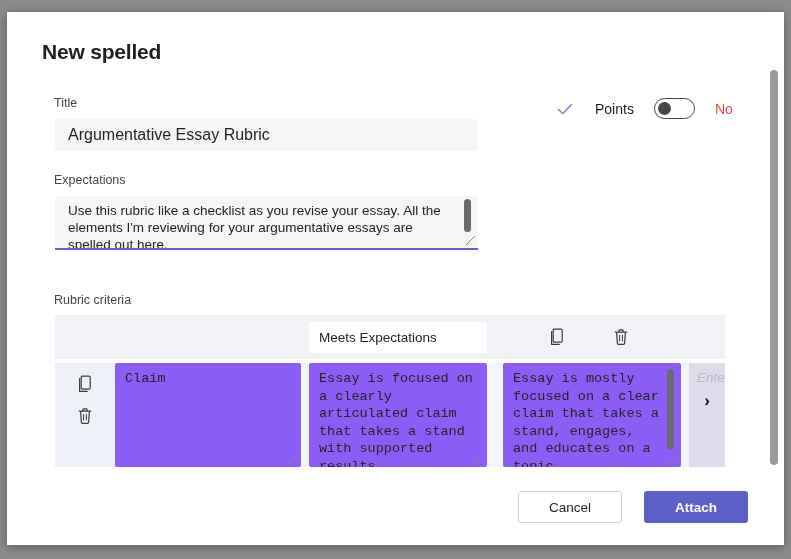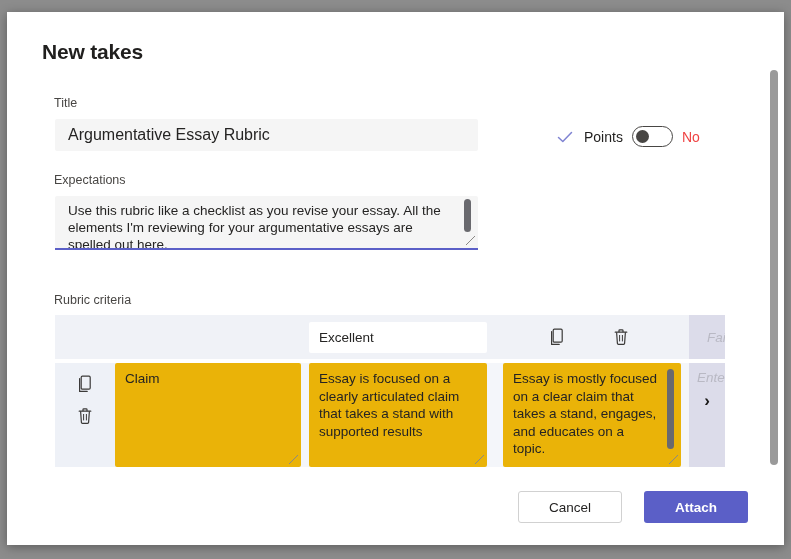--- a/index.html
+++ b/index.html
@@ -182,24 +182,24 @@
   .cell-wrap {
     position: relative;
     flex: none;
     padding: 0;
   }
   .cell-crit { width: 186px; }
   .cell-level { width: 194px; position: relative; }
   .cell-level.hovered { background: #dcdcea; }
 
   .cell-textarea {
-    background: #eab308;
+    background: #8b5cf6;
     border: none;
     border-radius: 2px;
-    font-family: Liberation Sans, sans-serif;
+    font-family: Liberation Mono, monospace;
     font-size: 13.5px;
     line-height: 17.5px;
     color: #252423;
     resize: none;
     overflow: hidden;
     padding: 7px 10px;
   }
   #crit-name-input {
     position: absolute;
     left: 0; top: 0;
@@ -274,22 +274,21 @@
     border: none;
     color: #ffffff;
   }
 
   
   #points-group {
     position: absolute;
     left: 548px; top: 86px;
     display: flex;
     align-items: center;
-    gap: 9px;
-    margin-top: 28px;
+    gap: 20px;
   }
   #points-check { width: 20px; height: 20px; display: block; }
   #points-label { font-size: 14px; color: #201f1e; }
   #points-toggle {
     width: 41px; height: 21px;
     border-radius: 11px;
     border: 1px solid #484644;
     background: #ffffff;
     position: relative;
     cursor: pointer;
@@ -318,21 +317,21 @@
 
   svg { display: block; }
 </style>
 </head>
 <body>
 
 <div id="dialog">
 
   <div id="scroll-region">
 
-    <h1 id="title-heading">New takes</h1>
+    <h1 id="title-heading">New spelled</h1>
 
     <div id="points-group">
       <span id="points-check">
         <svg viewBox="0 0 20 20" width="20" height="20">
           <path d="M3.5 10.5 L7.8 14.5 L16.5 5.5" stroke="#7f83d2" stroke-width="1.5" fill="none" stroke-linecap="round" stroke-linejoin="round"></path>
         </svg>
       </span>
       <span id="points-label">Points</span>
       <span id="points-toggle" role="switch" aria-checked="false">
         <span class="knob"></span>
@@ -352,23 +351,20 @@
 
     <span class="field-label" id="label-grading">Rubric criteria</span>
 
     <div id="table-clip">
       <div id="table-inner">
 
         <div id="table-header">
           <div class="col-spacer"></div>
           <div class="col-crit"></div>
 
-          <div class="col-level">
-            <input class="level-input" type="text" value="Excellent" style="">
-          </div>
           <div class="col-level">
             <input class="level-input" type="text" value="Meets Expectations" style="">
           </div>
           <div class="col-level hovered">
             <input class="level-input placeholder-style" type="text" value="Fair" style="">
           </div>
 
           <div id="level-toolbar">
             <span class="tool-btn">
               <svg width="16" height="18" viewBox="0 0 16 18">

